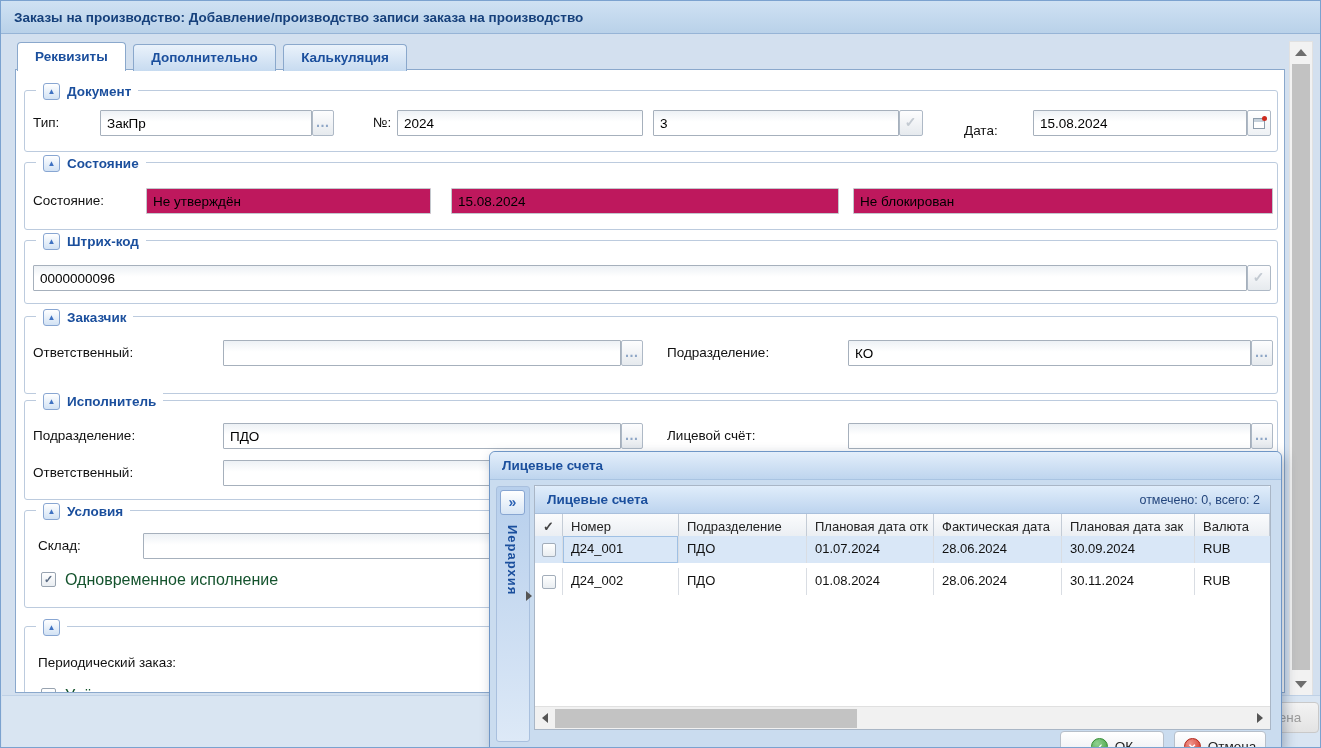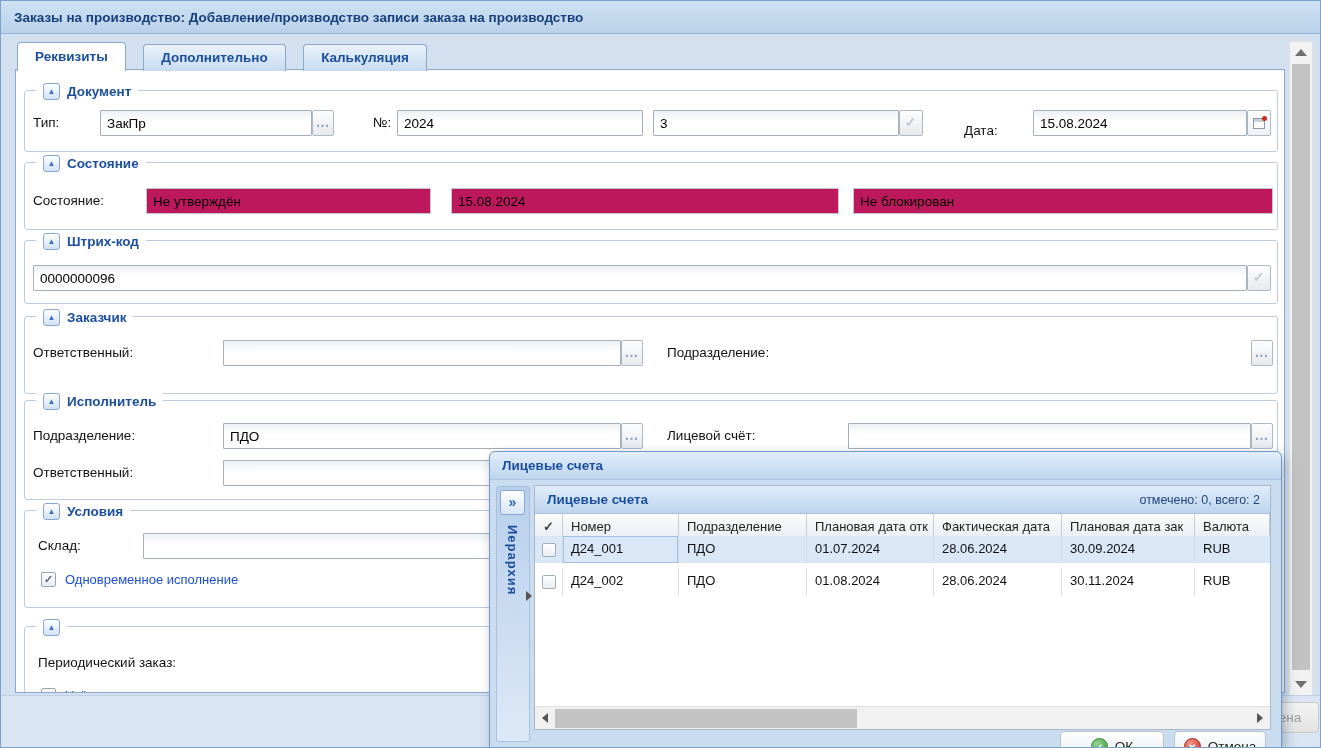--- a/index.html
+++ b/index.html
@@ -6,21 +6,21 @@
   html,body{background:#e8eef6}
   body{font-family:"Liberation Sans",sans-serif}
   #root{position:relative;width:1321px;height:748px;background:#d3e0ef;overflow:hidden;border:1px solid #7ba2cf}
 
   
   .titlebar{position:absolute;left:0;top:0;width:100%;height:33px;background:linear-gradient(#cfe1f3,#b9d1e9);border-bottom:1px solid #96b4d6;display:flex;align-items:center;padding-left:13px}
   .titlebar span{font-size:13.5px;font-weight:bold;color:#16407b}
 
   
   .tabstrip{position:absolute;left:16px;top:41px;height:29px;z-index:4;white-space:nowrap}
-  .tab{position:relative;display:inline-block;margin-right:13px;padding:0 17px;height:27px;line-height:26px;font-size:13.5px;font-weight:bold;color:#1b4f9d;background:linear-gradient(#eaf2fb,#c7dbf0);border:1px solid #8aa8cc;border-bottom:none;border-radius:4px 4px 0 0;vertical-align:bottom;cursor:pointer}
+  .tab{position:relative;display:inline-block;margin-right:3px;padding:0 17px;height:27px;line-height:26px;font-size:13.5px;font-weight:bold;color:#1b4f9d;background:linear-gradient(#eaf2fb,#c7dbf0);border:1px solid #8aa8cc;border-bottom:none;border-radius:4px 4px 0 0;vertical-align:bottom;cursor:pointer}
   .tab.active{height:29px;line-height:28px;background:#fff}
 
   
   .content{position:absolute;left:14px;top:68px;width:1270px;height:624px;background:#fff;border:1px solid #8aa8cc;overflow:hidden;z-index:1}
 
   
   .fs{position:absolute;border:1px solid #bccbde;border-radius:3px}
   .fs-cap{position:absolute;top:-10px;left:11px;height:20px;background:#fff;padding:0 7px;display:flex;align-items:center;gap:7px}
   .clps{display:inline-block;width:17px;height:17px;border:1px solid #88a6d2;border-radius:3px;background:linear-gradient(#ffffff,#d2e2f4);color:#3f72c2;font-size:8px;line-height:16px;text-align:center;cursor:pointer}
   .fs-title{font-size:13.5px;font-weight:bold;color:#1b4f9d;line-height:17px}
@@ -29,21 +29,21 @@
   .ipt{position:absolute;height:26px;border:1px solid #a6b0bc;background:linear-gradient(#edf1f5,#ffffff 45%);font-family:inherit;font-size:13.5px;padding:0 6px;color:#000;outline:none;border-radius:1px}
   .ipt.ro{background:#be185d;border-color:#c3c7cd}
   .sbtn{position:absolute;height:26px;width:22px;border:1px solid #aeb9c6;background:linear-gradient(#fdfdfe,#e6eaee);color:#8ea6c6;font-weight:bold;text-align:center;line-height:22px;font-size:14px;letter-spacing:1px;cursor:pointer;border-radius:2px;overflow:hidden}
   .sbtn.dis{color:#c3cad2}
   .calbtn{position:absolute;height:26px;width:24px;border:1px solid #aeb9c6;background:linear-gradient(#ffffff,#eef1f4);border-radius:2px;cursor:pointer}
   .cal-ic{position:absolute;left:5px;top:7px;width:12px;height:11px;border:1px solid #8d9cab;background:#fff}
   .cal-ic i{position:absolute;left:0;top:0;width:100%;height:3px;background:#c7d2dc;display:block}
   .cal-dot{position:absolute;right:-3px;top:-3px;width:5px;height:5px;border-radius:50%;background:#cc2a1e}
 
   .cb{position:absolute;width:15px;height:15px;border:1px solid #98a3b0;border-radius:2px;background:linear-gradient(#ffffff,#e9edf1);text-align:center;line-height:13px;font-size:11px;font-weight:bold;color:#5c6d85;cursor:pointer}
-  .cb-lbl{position:absolute;font-size:13px;color:#1d4ed8;height:16px;line-height:16px;white-space:nowrap}
+  .cb-lbl{position:absolute;font-size:16px;color:#14532d;height:16px;line-height:16px;white-space:nowrap}
 
   
   .vsb{position:absolute;left:1288px;top:40px;width:24px;height:660px;background:#f2f2f2;border:1px solid #e1e1e1;z-index:2}
   .sb-btn{position:absolute;display:flex;align-items:center;justify-content:center;cursor:pointer}
   .vthumb{position:absolute;left:2px;top:22px;width:18px;height:606px;background:#c2c2c2;cursor:pointer}
   .tri-up{width:0;height:0;border-left:6px solid transparent;border-right:6px solid transparent;border-bottom:7px solid #6e6e6e}
   .tri-down{width:0;height:0;border-left:6px solid transparent;border-right:6px solid transparent;border-top:7px solid #6e6e6e}
   .tri-left{width:0;height:0;border-top:5px solid transparent;border-bottom:5px solid transparent;border-right:6px solid #555}
   .tri-right{width:0;height:0;border-top:5px solid transparent;border-bottom:5px solid transparent;border-left:6px solid #555}
 
@@ -150,20 +150,21 @@
 
     <div class="fs" style="left:8px;top:246px;width:1254px;height:78px">
       <div class="fs-cap">
         <span class="clps">▲</span>
         <span class="fs-title">Заказчик</span>
       </div>
       <span class="lbl" style="left:8px;top:23px">Ответственный:</span>
       <input class="ipt" style="left: 198px; top: 23px; width: 398px;" value="">
       <span class="sbtn" style="left:596px;top:23px">…</span>
       <span class="lbl" style="left:642px;top:23px">Подразделение:</span>
+      <input class="ipt" style="left: 823px; top: 23px; width: 403px;" value="КО">
       <span class="sbtn" style="left:1226px;top:23px">…</span>
     </div>
 
     <div class="fs" style="left:8px;top:330px;width:1254px;height:100px">
       <div class="fs-cap">
         <span class="clps">▲</span>
         <span class="fs-title">Исполнитель</span>
       </div>
       <span class="lbl" style="left:8px;top:22px">Подразделение:</span>
       <input class="ipt" style="left: 198px; top: 22px; width: 398px;" value="ПДО">

